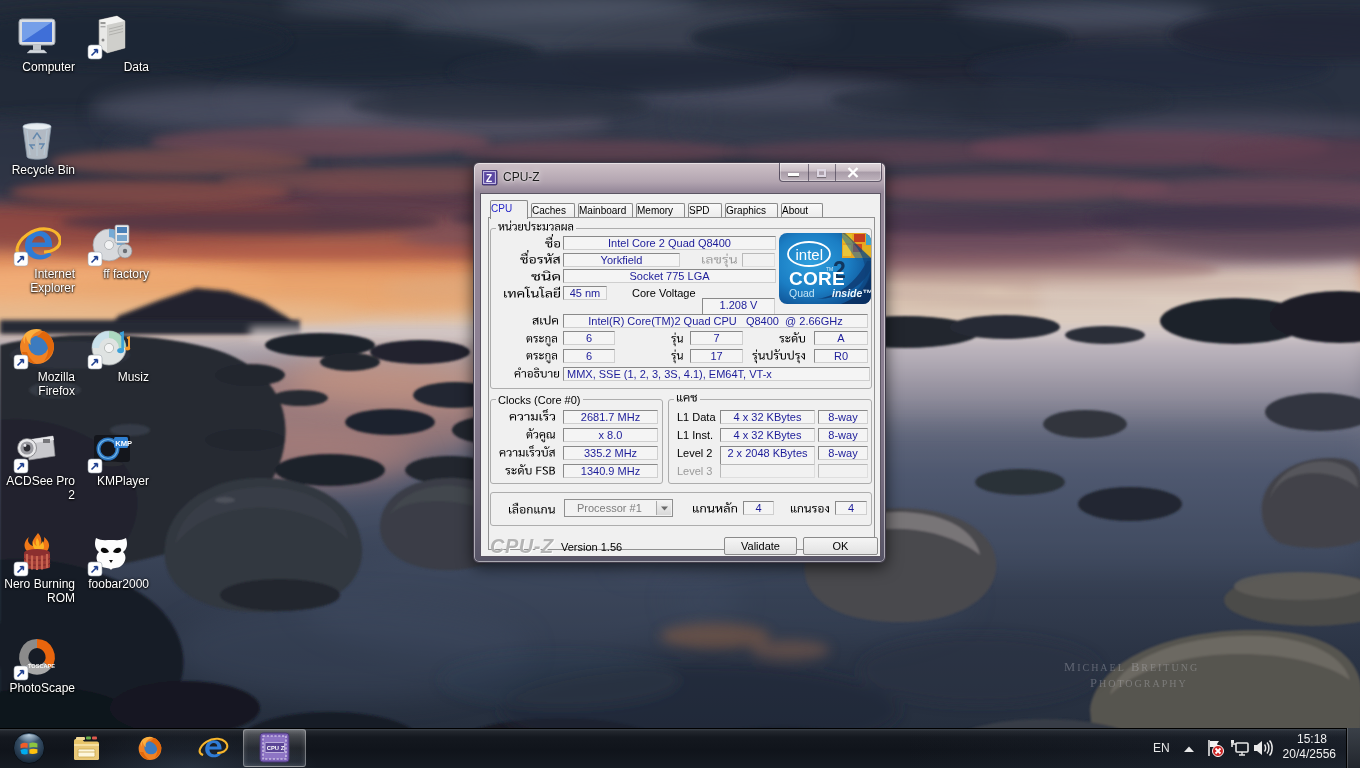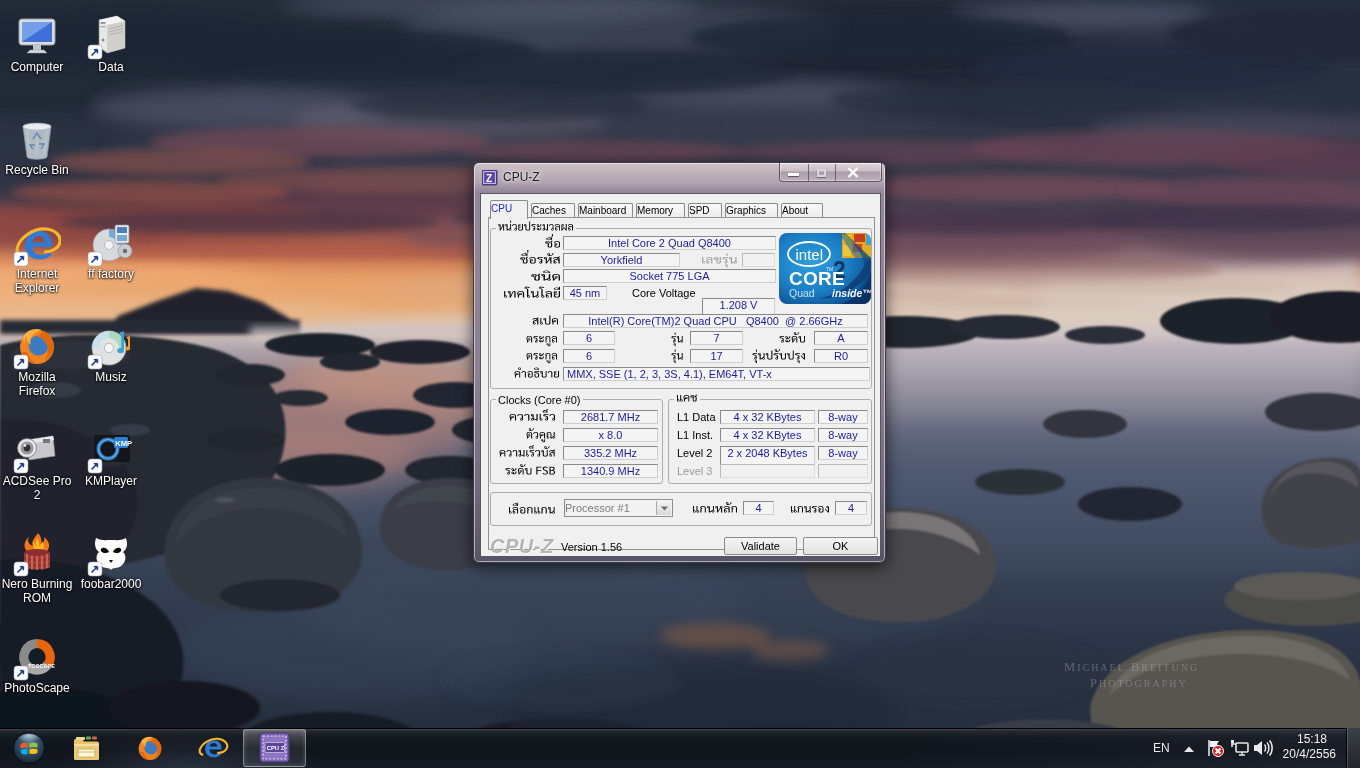--- a/index.html
+++ b/index.html
@@ -1,17 +1,17 @@
 <!DOCTYPE html>
 <html><head><meta charset="utf-8"><style>
 *{margin:0;padding:0;box-sizing:border-box}
 html,body{width:1360px;height:768px;overflow:hidden;background:#333;font-family:"Liberation Sans",sans-serif}
 #scr{position:absolute;left:0;top:0;width:1360px;height:768px;overflow:hidden}
 .abs{position:absolute}
-.icon{position:absolute;width:76px;text-align:center}
+.icon{position:absolute;width:76px;text-align:right}
 .icon .cap{margin-top:1px;font-size:12px;line-height:13.5px;color:#fff;text-shadow:0 1px 2px #000,0 0 3px rgba(0,0,0,.9)}
 .fld{position:absolute;background:#f4f4f4;border:1px solid #898989;border-right-color:#cfcfcf;border-bottom-color:#cfcfcf;color:#1c1c99;font-size:11px;text-align:center;white-space:nowrap;overflow:hidden}
 .fld.empty{background:#f1f1f1;border-color:#b9b9b9 #dedede #dedede #b9b9b9}
 .lat{position:absolute;font-size:11px;color:#000;white-space:nowrap}
 .gray{color:#9a9a9a}
 .grp{position:absolute;border:1px solid #adadad;border-radius:3px}
 .glbl{position:absolute;background:#f0f0f0;padding:0 2px}
 .tab{position:absolute;border:1px solid #898989;border-bottom:none;border-radius:2px 2px 0 0;background:linear-gradient(#f9f9f9,#ececec);font-size:10px;text-align:left;color:#000}
 .btn{position:absolute;background:linear-gradient(#f5f5f5,#e2e2e2);border:1px solid #8a8a8a;border-radius:2px;font-size:11px;color:#000;text-align:center}
 </style></head><body>
@@ -547,21 +547,21 @@
       <div class="fld" style="left:344px;top:264.5px;width:50px;height:14px;line-height:12px">8-way</div>
       <div class="lat" style="left:203px;top:282.5px;line-height:14px">Level 2</div>
       <div class="fld" style="left:246px;top:282.5px;width:95px;height:30px;line-height:12px">2 x 2048 KBytes</div>
       <div class="fld" style="left:344px;top:282.5px;width:50px;height:14px;line-height:12px">8-way</div>
       <div class="lat gray" style="left:203px;top:300.5px;line-height:14px">Level 3</div>
       <div class="fld empty" style="left:246px;top:300.5px;width:95px;height:14px;line-height:12px"></div>
       <div class="fld empty" style="left:344px;top:300.5px;width:50px;height:14px;line-height:12px"></div>
       <div class="abs" style="left:34px;top:338.0px;width:48px;height:17px"><svg width="48" height="17" viewBox="0 0 48 17" style="overflow:visible">
           <path transform="translate(0,12.5) scale(1.105,1)" d="M2.1 -2.2Q2.6 -2.2 3.0 -1.8Q3.3 -1.5 3.3 -1.0Q3.3 -0.5 2.9 -0.2Q2.6 0.1 2.1 0.1Q1.5 0.1 1.2 -0.2Q0.9 -0.5 0.9 -1.1L0.9 -6.5L1.8 -6.5L1.8 -2.1Q2.0 -2.2 2.1 -2.2ZM2.1 -0.5Q2.4 -0.5 2.5 -0.7Q2.7 -0.8 2.7 -1.0Q2.7 -1.3 2.5 -1.4Q2.4 -1.6 2.1 -1.6Q1.9 -1.6 1.7 -1.4Q1.6 -1.3 1.6 -1.0Q1.6 -0.8 1.7 -0.7Q1.9 -0.5 2.1 -0.5ZM6.6 -6.6Q7.8 -6.6 8.4 -6.0Q9.1 -5.5 9.1 -4.6L9.1 -0.0L8.2 -0.0L8.2 -2.6Q8.2 -3.1 7.7 -3.4Q7.2 -3.7 6.6 -3.7Q6.0 -3.7 5.6 -3.4Q5.2 -3.1 5.2 -2.6L5.2 -2.1Q5.4 -2.2 5.6 -2.2Q6.1 -2.2 6.4 -1.9Q6.7 -1.5 6.7 -1.0Q6.7 -0.5 6.4 -0.2Q6.0 0.1 5.5 0.1Q5.0 0.1 4.6 -0.2Q4.3 -0.5 4.3 -1.1L4.3 -2.6Q4.3 -3.2 4.6 -3.6Q4.9 -4.0 5.4 -4.2Q5.9 -4.4 6.6 -4.4Q7.0 -4.4 7.5 -4.3Q7.9 -4.2 8.2 -3.8L8.2 -4.7Q8.2 -5.2 7.8 -5.5Q7.3 -5.8 6.6 -5.8Q5.8 -5.8 5.4 -5.5Q4.9 -5.2 4.8 -4.7L3.9 -4.7Q3.9 -5.6 4.7 -6.1Q5.4 -6.6 6.6 -6.6ZM6.1 -1.0Q6.1 -1.3 5.9 -1.4Q5.8 -1.6 5.6 -1.6Q5.3 -1.6 5.2 -1.4Q5.0 -1.3 5.0 -1.0Q5.0 -0.8 5.2 -0.7Q5.3 -0.5 5.6 -0.5Q5.8 -0.5 5.9 -0.7Q6.1 -0.8 6.1 -1.0ZM9.1 -8.0Q9.2 -7.8 9.2 -7.4Q8.4 -7.7 7.3 -7.9Q6.3 -8.1 5.3 -8.1Q4.6 -8.1 4.1 -8.0Q4.2 -8.9 4.8 -9.5Q5.5 -10.0 6.5 -10.0Q6.8 -10.0 7.0 -10.0L7.0 -10.7L7.7 -10.7L7.7 -9.8Q8.1 -9.6 8.4 -9.3L8.4 -10.7L9.1 -10.7L9.1 -8.0ZM5.7 -8.6Q6.4 -8.6 7.1 -8.5Q7.8 -8.4 8.4 -8.2Q8.1 -8.8 7.6 -9.1Q7.1 -9.4 6.5 -9.4Q6.0 -9.4 5.6 -9.2Q5.2 -9.0 5.0 -8.6Q5.2 -8.6 5.7 -8.6ZM13.2 -6.6Q14.3 -6.6 15.0 -6.0Q15.7 -5.5 15.7 -4.6L15.7 -1.5Q15.7 -0.7 15.1 -0.3Q14.5 0.1 13.4 0.1Q12.3 0.1 11.7 -0.3Q11.1 -0.7 11.1 -1.5L11.1 -3.3Q11.1 -3.8 11.4 -4.1Q11.7 -4.4 12.3 -4.4Q12.8 -4.4 13.1 -4.1Q13.4 -3.8 13.4 -3.3Q13.4 -2.8 13.1 -2.5Q12.8 -2.2 12.3 -2.2Q12.2 -2.2 12.0 -2.2L12.0 -1.6Q12.0 -1.1 12.4 -0.9Q12.7 -0.7 13.4 -0.7Q14.1 -0.7 14.4 -0.9Q14.8 -1.2 14.8 -1.6L14.8 -4.6Q14.8 -5.2 14.3 -5.5Q13.9 -5.8 13.1 -5.8Q12.4 -5.8 12.0 -5.5Q11.5 -5.2 11.4 -4.7L10.4 -4.7Q10.5 -5.6 11.3 -6.1Q12.0 -6.6 13.2 -6.6ZM12.3 -3.8Q12.1 -3.8 11.9 -3.7Q11.8 -3.5 11.8 -3.3Q11.8 -3.1 11.9 -2.9Q12.1 -2.8 12.3 -2.8Q12.5 -2.8 12.7 -2.9Q12.8 -3.1 12.8 -3.3Q12.8 -3.5 12.7 -3.7Q12.5 -3.8 12.3 -3.8ZM17.4 -2.8Q17.4 -3.2 17.6 -3.6Q17.8 -3.9 18.2 -4.1Q17.8 -4.2 17.0 -4.3Q17.1 -5.0 17.4 -5.5Q17.8 -6.0 18.4 -6.3Q19.0 -6.6 19.7 -6.6Q20.8 -6.6 21.5 -5.9Q22.2 -5.3 22.2 -4.3L22.2 -0.0L21.2 -0.0L21.2 -4.2Q21.2 -4.9 20.8 -5.4Q20.4 -5.8 19.6 -5.8Q19.0 -5.8 18.6 -5.5Q18.1 -5.2 18.0 -4.8Q18.4 -4.7 18.7 -4.6Q19.1 -4.4 19.3 -4.2L19.3 -4.0Q18.8 -3.9 18.6 -3.6Q18.4 -3.3 18.4 -2.9L18.4 -0.0L17.4 -0.0L17.4 -2.8ZM25.1 -2.2Q25.6 -2.2 25.9 -1.8Q26.3 -1.5 26.3 -1.0Q26.3 -0.5 25.9 -0.2Q25.6 0.1 25.1 0.1Q24.5 0.1 24.2 -0.2Q23.9 -0.5 23.9 -1.1L23.9 -6.5L24.8 -6.5L24.8 -2.1Q25.0 -2.2 25.1 -2.2ZM25.1 -0.5Q25.4 -0.5 25.5 -0.7Q25.6 -0.8 25.6 -1.0Q25.6 -1.3 25.5 -1.4Q25.4 -1.6 25.1 -1.6Q24.9 -1.6 24.7 -1.4Q24.6 -1.3 24.6 -1.0Q24.6 -0.8 24.7 -0.7Q24.9 -0.5 25.1 -0.5ZM28.1 -2.2Q28.6 -2.2 29.0 -1.8Q29.3 -1.5 29.3 -1.0Q29.3 -0.5 28.9 -0.2Q28.6 0.1 28.1 0.1Q27.6 0.1 27.2 -0.2Q26.9 -0.5 26.9 -1.1L26.9 -6.5L27.8 -6.5L27.8 -2.1Q28.0 -2.2 28.1 -2.2ZM28.1 -0.5Q28.4 -0.5 28.5 -0.7Q28.7 -0.8 28.7 -1.0Q28.7 -1.3 28.5 -1.4Q28.4 -1.6 28.1 -1.6Q27.9 -1.6 27.8 -1.4Q27.6 -1.3 27.6 -1.0Q27.6 -0.8 27.8 -0.7Q27.9 -0.5 28.1 -0.5ZM30.3 -2.8Q30.3 -3.2 30.6 -3.6Q30.8 -3.9 31.2 -4.1Q30.7 -4.2 30.0 -4.3Q30.0 -5.0 30.4 -5.5Q30.7 -6.0 31.3 -6.3Q31.9 -6.6 32.6 -6.6Q33.8 -6.6 34.4 -5.9Q35.1 -5.3 35.1 -4.3L35.1 -0.0L34.1 -0.0L34.1 -4.2Q34.1 -4.9 33.7 -5.4Q33.3 -5.8 32.6 -5.8Q32.0 -5.8 31.5 -5.5Q31.1 -5.2 30.9 -4.8Q31.3 -4.7 31.7 -4.6Q32.0 -4.4 32.2 -4.2L32.2 -4.0Q31.8 -3.9 31.5 -3.6Q31.3 -3.3 31.3 -2.9L31.3 -0.0L30.3 -0.0L30.3 -2.8ZM41.8 -2.1Q42.1 -2.0 42.3 -1.7Q42.5 -1.4 42.5 -1.1Q42.5 -0.5 42.2 -0.2Q41.9 0.1 41.4 0.1Q40.9 0.1 40.5 -0.2Q40.2 -0.5 40.2 -1.1L40.2 -1.1Q39.7 -0.9 39.3 -0.6Q38.9 -0.3 38.6 -0.0L37.6 -0.0L37.6 -4.3Q37.5 -4.3 37.3 -4.3Q36.8 -4.3 36.5 -4.6Q36.2 -4.9 36.2 -5.4Q36.2 -5.9 36.5 -6.2Q36.9 -6.6 37.4 -6.6Q37.9 -6.6 38.3 -6.2Q38.6 -5.9 38.6 -5.4L38.6 -0.9Q38.9 -1.3 39.8 -1.7Q40.5 -2.0 40.8 -2.2Q41.1 -2.4 41.2 -2.6Q41.3 -2.9 41.3 -3.2L41.3 -6.5L42.2 -6.5L42.2 -3.1Q42.2 -2.8 42.1 -2.5Q42.0 -2.2 41.8 -2.1ZM36.8 -5.4Q36.8 -5.2 37.0 -5.0Q37.1 -4.9 37.3 -4.9Q37.6 -4.9 37.7 -5.0Q37.9 -5.2 37.9 -5.4Q37.9 -5.6 37.7 -5.8Q37.6 -5.9 37.3 -5.9Q37.1 -5.9 37.0 -5.8Q36.8 -5.6 36.8 -5.4ZM41.4 -0.5Q41.6 -0.5 41.7 -0.7Q41.9 -0.8 41.9 -1.0Q41.9 -1.3 41.7 -1.4Q41.6 -1.6 41.4 -1.6Q41.1 -1.6 41.0 -1.4Q40.8 -1.3 40.8 -1.0Q40.8 -0.8 41.0 -0.7Q41.1 -0.5 41.4 -0.5Z" fill="#000"></path>
         </svg></div>
-<div class="abs" style="left:90px;top:336px;width:109px;height:18px;background:#f2f2f2;border:1px solid #8f8f8f;color:#7d7d7d;font-size:11px;line-height:16px;padding-left:0">Processor #1<div class="abs" style="right:1px;top:1px;width:15px;height:14px;background:linear-gradient(#f2f2f2,#d8d8d8);border-left:1px solid #aaa"><svg width="15" height="14">
+<div class="abs" style="left:90px;top:336px;width:109px;height:18px;background:#f2f2f2;border:1px solid #8f8f8f;color:#7d7d7d;font-size:11px;line-height:16px;padding-left:12px">Processor #1<div class="abs" style="right:1px;top:1px;width:15px;height:14px;background:linear-gradient(#f2f2f2,#d8d8d8);border-left:1px solid #aaa"><svg width="15" height="14">
             <path d="M4 5.5 L11 5.5 L7.5 9.5 Z" fill="#6a6a6a"></path>
           </svg></div></div>
       <div class="abs" style="left:218px;top:337.0px;width:46px;height:17px"><svg width="46" height="17" viewBox="0 0 46 17" style="overflow:visible">
           <path transform="translate(0,12.5) scale(1.145,1)" d="M2.1 -2.2Q2.6 -2.2 3.0 -1.8Q3.3 -1.5 3.3 -1.0Q3.3 -0.5 2.9 -0.2Q2.6 0.1 2.1 0.1Q1.5 0.1 1.2 -0.2Q0.9 -0.5 0.9 -1.1L0.9 -6.5L1.8 -6.5L1.8 -2.1Q2.0 -2.2 2.1 -2.2ZM2.1 -0.5Q2.4 -0.5 2.5 -0.7Q2.7 -0.8 2.7 -1.0Q2.7 -1.3 2.5 -1.4Q2.4 -1.6 2.1 -1.6Q1.9 -1.6 1.7 -1.4Q1.6 -1.3 1.6 -1.0Q1.6 -0.8 1.7 -0.7Q1.9 -0.5 2.1 -0.5ZM5.2 -2.2Q5.7 -2.2 6.0 -1.8Q6.3 -1.5 6.3 -1.0Q6.3 -0.5 6.0 -0.2Q5.6 0.1 5.1 0.1Q4.6 0.1 4.2 -0.2Q3.9 -0.5 3.9 -1.1L3.9 -6.5L4.8 -6.5L4.8 -2.1Q5.0 -2.2 5.2 -2.2ZM5.1 -0.5Q5.4 -0.5 5.5 -0.7Q5.7 -0.8 5.7 -1.0Q5.7 -1.3 5.5 -1.4Q5.4 -1.6 5.1 -1.6Q4.9 -1.6 4.8 -1.4Q4.6 -1.3 4.6 -1.0Q4.6 -0.8 4.8 -0.7Q4.9 -0.5 5.1 -0.5ZM7.3 -2.8Q7.3 -3.2 7.6 -3.6Q7.8 -3.9 8.2 -4.1Q7.7 -4.2 7.0 -4.3Q7.0 -5.0 7.4 -5.5Q7.7 -6.0 8.3 -6.3Q8.9 -6.6 9.7 -6.6Q10.8 -6.6 11.4 -5.9Q12.1 -5.3 12.1 -4.3L12.1 -0.0L11.2 -0.0L11.2 -4.2Q11.2 -4.9 10.7 -5.4Q10.3 -5.8 9.6 -5.8Q9.0 -5.8 8.5 -5.5Q8.1 -5.2 7.9 -4.8Q8.3 -4.7 8.7 -4.6Q9.0 -4.4 9.2 -4.2L9.2 -4.0Q8.8 -3.9 8.5 -3.6Q8.3 -3.3 8.3 -2.9L8.3 -0.0L7.3 -0.0L7.3 -2.8ZM18.8 -2.1Q19.2 -2.0 19.4 -1.7Q19.6 -1.4 19.6 -1.1Q19.6 -0.5 19.2 -0.2Q18.9 0.1 18.4 0.1Q17.9 0.1 17.5 -0.2Q17.2 -0.5 17.2 -1.1L17.2 -1.1Q16.8 -0.9 16.3 -0.6Q15.9 -0.3 15.6 -0.0L14.6 -0.0L14.6 -4.3Q14.5 -4.3 14.3 -4.3Q13.8 -4.3 13.5 -4.6Q13.2 -4.9 13.2 -5.4Q13.2 -5.9 13.5 -6.2Q13.9 -6.6 14.4 -6.6Q14.9 -6.6 15.3 -6.2Q15.6 -5.9 15.6 -5.4L15.6 -0.9Q15.9 -1.3 16.8 -1.7Q17.5 -2.0 17.8 -2.2Q18.1 -2.4 18.2 -2.6Q18.3 -2.9 18.3 -3.2L18.3 -6.5L19.2 -6.5L19.2 -3.1Q19.2 -2.8 19.1 -2.5Q19.0 -2.2 18.8 -2.1ZM13.8 -5.4Q13.8 -5.2 14.0 -5.0Q14.1 -4.9 14.3 -4.9Q14.6 -4.9 14.7 -5.0Q14.9 -5.2 14.9 -5.4Q14.9 -5.6 14.7 -5.8Q14.6 -5.9 14.3 -5.9Q14.1 -5.9 14.0 -5.8Q13.8 -5.6 13.8 -5.4ZM18.4 -0.5Q18.6 -0.5 18.7 -0.7Q18.9 -0.8 18.9 -1.0Q18.9 -1.3 18.7 -1.4Q18.6 -1.6 18.4 -1.6Q18.1 -1.6 18.0 -1.4Q17.9 -1.3 17.9 -1.0Q17.9 -0.8 18.0 -0.7Q18.1 -0.5 18.4 -0.5ZM26.6 -5.4Q26.6 -5.1 26.4 -4.9Q26.3 -4.6 26.1 -4.5Q26.4 -4.1 26.4 -3.5L26.4 -0.0L25.4 -0.0L25.4 -3.5Q25.4 -4.0 25.1 -4.0Q24.9 -4.0 24.6 -3.6L22.6 -0.0L21.8 -0.0L21.8 -4.3Q21.6 -4.3 21.5 -4.3Q21.0 -4.3 20.6 -4.6Q20.3 -4.9 20.3 -5.4Q20.3 -5.9 20.7 -6.2Q21.0 -6.6 21.5 -6.6Q22.1 -6.6 22.4 -6.2Q22.7 -5.9 22.7 -5.4L22.7 -2.3Q22.7 -2.0 22.7 -1.7Q22.6 -1.4 22.6 -1.3L24.1 -4.0Q24.3 -4.4 24.6 -4.6Q24.5 -4.7 24.4 -5.0Q24.3 -5.2 24.3 -5.4Q24.3 -5.9 24.6 -6.2Q24.9 -6.6 25.4 -6.6Q25.9 -6.6 26.3 -6.2Q26.6 -5.9 26.6 -5.4ZM20.9 -5.4Q20.9 -5.2 21.1 -5.0Q21.2 -4.9 21.5 -4.9Q21.7 -4.9 21.9 -5.0Q22.0 -5.2 22.0 -5.4Q22.0 -5.6 21.9 -5.8Q21.7 -5.9 21.5 -5.9Q21.2 -5.9 21.1 -5.8Q20.9 -5.6 20.9 -5.4ZM25.4 -5.9Q25.2 -5.9 25.1 -5.8Q24.9 -5.6 24.9 -5.4Q24.9 -5.2 25.1 -5.0Q25.2 -4.9 25.4 -4.9Q25.7 -4.9 25.8 -5.0Q26.0 -5.2 26.0 -5.4Q26.0 -5.6 25.8 -5.8Q25.7 -5.9 25.4 -5.9ZM30.3 -6.6Q31.5 -6.6 32.2 -6.0Q32.9 -5.5 32.9 -4.6L32.9 -0.0L31.9 -0.0L31.9 -2.6Q31.9 -3.1 31.4 -3.4Q31.0 -3.7 30.4 -3.7Q29.8 -3.7 29.4 -3.4Q29.0 -3.1 29.0 -2.6L29.0 -2.1Q29.1 -2.2 29.3 -2.2Q29.8 -2.2 30.1 -1.9Q30.4 -1.5 30.4 -1.0Q30.4 -0.5 30.1 -0.2Q29.7 0.1 29.2 0.1Q28.7 0.1 28.3 -0.2Q28.0 -0.5 28.0 -1.1L28.0 -2.6Q28.0 -3.2 28.3 -3.6Q28.6 -4.0 29.1 -4.2Q29.7 -4.4 30.3 -4.4Q30.7 -4.4 31.2 -4.3Q31.6 -4.2 31.9 -3.8L31.9 -4.7Q31.9 -5.2 31.5 -5.5Q31.0 -5.8 30.3 -5.8Q29.6 -5.8 29.1 -5.5Q28.6 -5.2 28.5 -4.7L27.6 -4.7Q27.7 -5.6 28.4 -6.1Q29.1 -6.6 30.3 -6.6ZM29.8 -1.0Q29.8 -1.3 29.6 -1.4Q29.5 -1.6 29.3 -1.6Q29.0 -1.6 28.9 -1.4Q28.7 -1.3 28.7 -1.0Q28.7 -0.8 28.9 -0.7Q29.0 -0.5 29.3 -0.5Q29.5 -0.5 29.6 -0.7Q29.8 -0.8 29.8 -1.0ZM34.5 -10.3Q34.5 -9.5 34.2 -8.9Q33.8 -8.3 33.2 -7.9Q32.5 -7.6 31.7 -7.6Q31.1 -7.6 30.6 -7.8Q30.1 -8.0 29.9 -8.3Q29.6 -8.7 29.6 -9.1Q29.6 -9.6 29.9 -9.9Q30.2 -10.2 30.7 -10.2Q31.2 -10.2 31.5 -9.9Q31.8 -9.6 31.8 -9.1Q31.8 -8.8 31.7 -8.6Q31.6 -8.4 31.4 -8.2Q31.6 -8.2 31.7 -8.2Q32.6 -8.2 33.2 -8.8Q33.7 -9.4 33.7 -10.3L34.5 -10.3ZM30.2 -9.1Q30.2 -8.9 30.3 -8.7Q30.5 -8.6 30.7 -8.6Q30.9 -8.6 31.1 -8.7Q31.2 -8.9 31.2 -9.1Q31.2 -9.3 31.1 -9.5Q30.9 -9.6 30.7 -9.6Q30.5 -9.6 30.3 -9.5Q30.2 -9.3 30.2 -9.1ZM34.6 -2.8Q34.6 -3.2 34.8 -3.6Q35.0 -3.9 35.4 -4.1Q34.9 -4.2 34.2 -4.3Q34.2 -5.0 34.6 -5.5Q34.9 -6.0 35.5 -6.3Q36.1 -6.6 36.9 -6.6Q38.0 -6.6 38.6 -5.9Q39.3 -5.3 39.3 -4.3L39.3 -0.0L38.4 -0.0L38.4 -4.2Q38.4 -4.9 37.9 -5.4Q37.5 -5.8 36.8 -5.8Q36.2 -5.8 35.7 -5.5Q35.3 -5.2 35.1 -4.8Q35.5 -4.7 35.9 -4.6Q36.2 -4.4 36.4 -4.2L36.4 -4.0Q36.0 -3.9 35.7 -3.6Q35.5 -3.3 35.5 -2.9L35.5 -0.0L34.6 -0.0L34.6 -2.8Z" fill="#000"></path>
         </svg></div>
 <div class="fld" style="left:269px;top:337.5px;width:31px;height:14px;line-height:12px">4</div>
       <div class="abs" style="left:316px;top:337.0px;width:40px;height:17px"><svg width="40" height="17" viewBox="0 0 40 17" style="overflow:visible">
           <path transform="translate(0,12.5) scale(1.074,1)" d="M2.1 -2.2Q2.6 -2.2 3.0 -1.8Q3.3 -1.5 3.3 -1.0Q3.3 -0.5 2.9 -0.2Q2.6 0.1 2.1 0.1Q1.5 0.1 1.2 -0.2Q0.9 -0.5 0.9 -1.1L0.9 -6.5L1.8 -6.5L1.8 -2.1Q2.0 -2.2 2.1 -2.2ZM2.1 -0.5Q2.4 -0.5 2.5 -0.7Q2.7 -0.8 2.7 -1.0Q2.7 -1.3 2.5 -1.4Q2.4 -1.6 2.1 -1.6Q1.9 -1.6 1.7 -1.4Q1.6 -1.3 1.6 -1.0Q1.6 -0.8 1.7 -0.7Q1.9 -0.5 2.1 -0.5ZM5.2 -2.2Q5.7 -2.2 6.0 -1.8Q6.3 -1.5 6.3 -1.0Q6.3 -0.5 6.0 -0.2Q5.6 0.1 5.1 0.1Q4.6 0.1 4.2 -0.2Q3.9 -0.5 3.9 -1.1L3.9 -6.5L4.8 -6.5L4.8 -2.1Q5.0 -2.2 5.2 -2.2ZM5.1 -0.5Q5.4 -0.5 5.5 -0.7Q5.7 -0.8 5.7 -1.0Q5.7 -1.3 5.5 -1.4Q5.4 -1.6 5.1 -1.6Q4.9 -1.6 4.8 -1.4Q4.6 -1.3 4.6 -1.0Q4.6 -0.8 4.8 -0.7Q4.9 -0.5 5.1 -0.5ZM7.3 -2.8Q7.3 -3.2 7.6 -3.6Q7.8 -3.9 8.2 -4.1Q7.7 -4.2 7.0 -4.3Q7.0 -5.0 7.4 -5.5Q7.7 -6.0 8.3 -6.3Q8.9 -6.6 9.7 -6.6Q10.8 -6.6 11.4 -5.9Q12.1 -5.3 12.1 -4.3L12.1 -0.0L11.2 -0.0L11.2 -4.2Q11.2 -4.9 10.7 -5.4Q10.3 -5.8 9.6 -5.8Q9.0 -5.8 8.5 -5.5Q8.1 -5.2 7.9 -4.8Q8.3 -4.7 8.7 -4.6Q9.0 -4.4 9.2 -4.2L9.2 -4.0Q8.8 -3.9 8.5 -3.6Q8.3 -3.3 8.3 -2.9L8.3 -0.0L7.3 -0.0L7.3 -2.8ZM18.8 -2.1Q19.2 -2.0 19.4 -1.7Q19.6 -1.4 19.6 -1.1Q19.6 -0.5 19.2 -0.2Q18.9 0.1 18.4 0.1Q17.9 0.1 17.5 -0.2Q17.2 -0.5 17.2 -1.1L17.2 -1.1Q16.8 -0.9 16.3 -0.6Q15.9 -0.3 15.6 -0.0L14.6 -0.0L14.6 -4.3Q14.5 -4.3 14.3 -4.3Q13.8 -4.3 13.5 -4.6Q13.2 -4.9 13.2 -5.4Q13.2 -5.9 13.5 -6.2Q13.9 -6.6 14.4 -6.6Q14.9 -6.6 15.3 -6.2Q15.6 -5.9 15.6 -5.4L15.6 -0.9Q15.9 -1.3 16.8 -1.7Q17.5 -2.0 17.8 -2.2Q18.1 -2.4 18.2 -2.6Q18.3 -2.9 18.3 -3.2L18.3 -6.5L19.2 -6.5L19.2 -3.1Q19.2 -2.8 19.1 -2.5Q19.0 -2.2 18.8 -2.1ZM13.8 -5.4Q13.8 -5.2 14.0 -5.0Q14.1 -4.9 14.3 -4.9Q14.6 -4.9 14.7 -5.0Q14.9 -5.2 14.9 -5.4Q14.9 -5.6 14.7 -5.8Q14.6 -5.9 14.3 -5.9Q14.1 -5.9 14.0 -5.8Q13.8 -5.6 13.8 -5.4ZM18.4 -0.5Q18.6 -0.5 18.7 -0.7Q18.9 -0.8 18.9 -1.0Q18.9 -1.3 18.7 -1.4Q18.6 -1.6 18.4 -1.6Q18.1 -1.6 18.0 -1.4Q17.9 -1.3 17.9 -1.0Q17.9 -0.8 18.0 -0.7Q18.1 -0.5 18.4 -0.5ZM22.2 -5.8Q21.9 -5.8 21.7 -5.6Q21.5 -5.4 21.5 -5.1Q22.7 -5.0 23.6 -4.6Q24.5 -4.2 24.5 -3.6L24.5 -1.1Q24.5 -0.5 24.1 -0.2Q23.8 0.1 23.3 0.1Q22.7 0.1 22.4 -0.2Q22.1 -0.5 22.1 -1.0Q22.1 -1.5 22.4 -1.9Q22.7 -2.2 23.2 -2.2Q23.4 -2.2 23.5 -2.1L23.5 -3.5Q23.5 -3.8 22.7 -4.1Q21.9 -4.3 20.5 -4.5Q20.5 -5.5 20.9 -6.0Q21.3 -6.6 22.1 -6.6Q22.4 -6.6 22.6 -6.5Q22.9 -6.5 23.3 -6.3Q23.8 -6.2 23.9 -6.2Q24.1 -6.2 24.2 -6.3Q24.3 -6.4 24.3 -6.6L25.1 -6.4Q24.9 -5.9 24.7 -5.7Q24.4 -5.4 24.1 -5.4Q23.9 -5.4 23.7 -5.5Q23.4 -5.5 23.2 -5.6Q23.1 -5.6 22.8 -5.7Q22.4 -5.8 22.2 -5.8ZM23.2 -0.5Q23.4 -0.5 23.6 -0.7Q23.7 -0.8 23.7 -1.0Q23.7 -1.3 23.6 -1.4Q23.4 -1.6 23.2 -1.6Q23.0 -1.6 22.8 -1.4Q22.7 -1.3 22.7 -1.0Q22.7 -0.8 22.8 -0.7Q23.0 -0.5 23.2 -0.5ZM28.7 -6.6Q29.8 -6.6 30.5 -6.0Q31.2 -5.5 31.2 -4.6L31.2 -1.5Q31.2 -0.7 30.6 -0.3Q30.0 0.1 28.9 0.1Q27.8 0.1 27.2 -0.3Q26.6 -0.7 26.6 -1.5L26.6 -3.3Q26.6 -3.8 26.9 -4.1Q27.2 -4.4 27.8 -4.4Q28.3 -4.4 28.6 -4.1Q29.0 -3.8 29.0 -3.3Q29.0 -2.8 28.6 -2.5Q28.3 -2.2 27.8 -2.2Q27.7 -2.2 27.5 -2.2L27.5 -1.6Q27.5 -1.1 27.9 -0.9Q28.3 -0.7 28.9 -0.7Q29.6 -0.7 29.9 -0.9Q30.3 -1.2 30.3 -1.6L30.3 -4.6Q30.3 -5.2 29.8 -5.5Q29.4 -5.8 28.7 -5.8Q28.0 -5.8 27.5 -5.5Q27.0 -5.2 26.9 -4.7L26.0 -4.7Q26.1 -5.6 26.8 -6.1Q27.6 -6.6 28.7 -6.6ZM27.8 -3.8Q27.6 -3.8 27.5 -3.7Q27.3 -3.5 27.3 -3.3Q27.3 -3.1 27.5 -2.9Q27.6 -2.8 27.8 -2.8Q28.1 -2.8 28.2 -2.9Q28.3 -3.1 28.3 -3.3Q28.3 -3.5 28.2 -3.7Q28.1 -3.8 27.8 -3.8ZM35.1 -6.6Q35.6 -6.6 36.0 -6.2Q36.3 -5.9 36.3 -5.4L36.3 -0.0L35.4 -0.0L32.3 -3.4L32.8 -3.9L35.4 -1.2L35.4 -4.3Q35.2 -4.3 35.0 -4.3Q34.6 -4.3 34.2 -4.6Q33.9 -4.9 33.9 -5.4Q33.9 -5.9 34.2 -6.2Q34.6 -6.6 35.1 -6.6ZM34.5 -5.4Q34.5 -5.2 34.7 -5.0Q34.8 -4.9 35.1 -4.9Q35.3 -4.9 35.4 -5.0Q35.6 -5.2 35.6 -5.4Q35.6 -5.6 35.4 -5.8Q35.3 -5.9 35.1 -5.9Q34.8 -5.9 34.7 -5.8Q34.5 -5.6 34.5 -5.4Z" fill="#000"></path>
         </svg></div>
 <div class="fld" style="left:361px;top:337.5px;width:32px;height:14px;line-height:12px">4</div>

